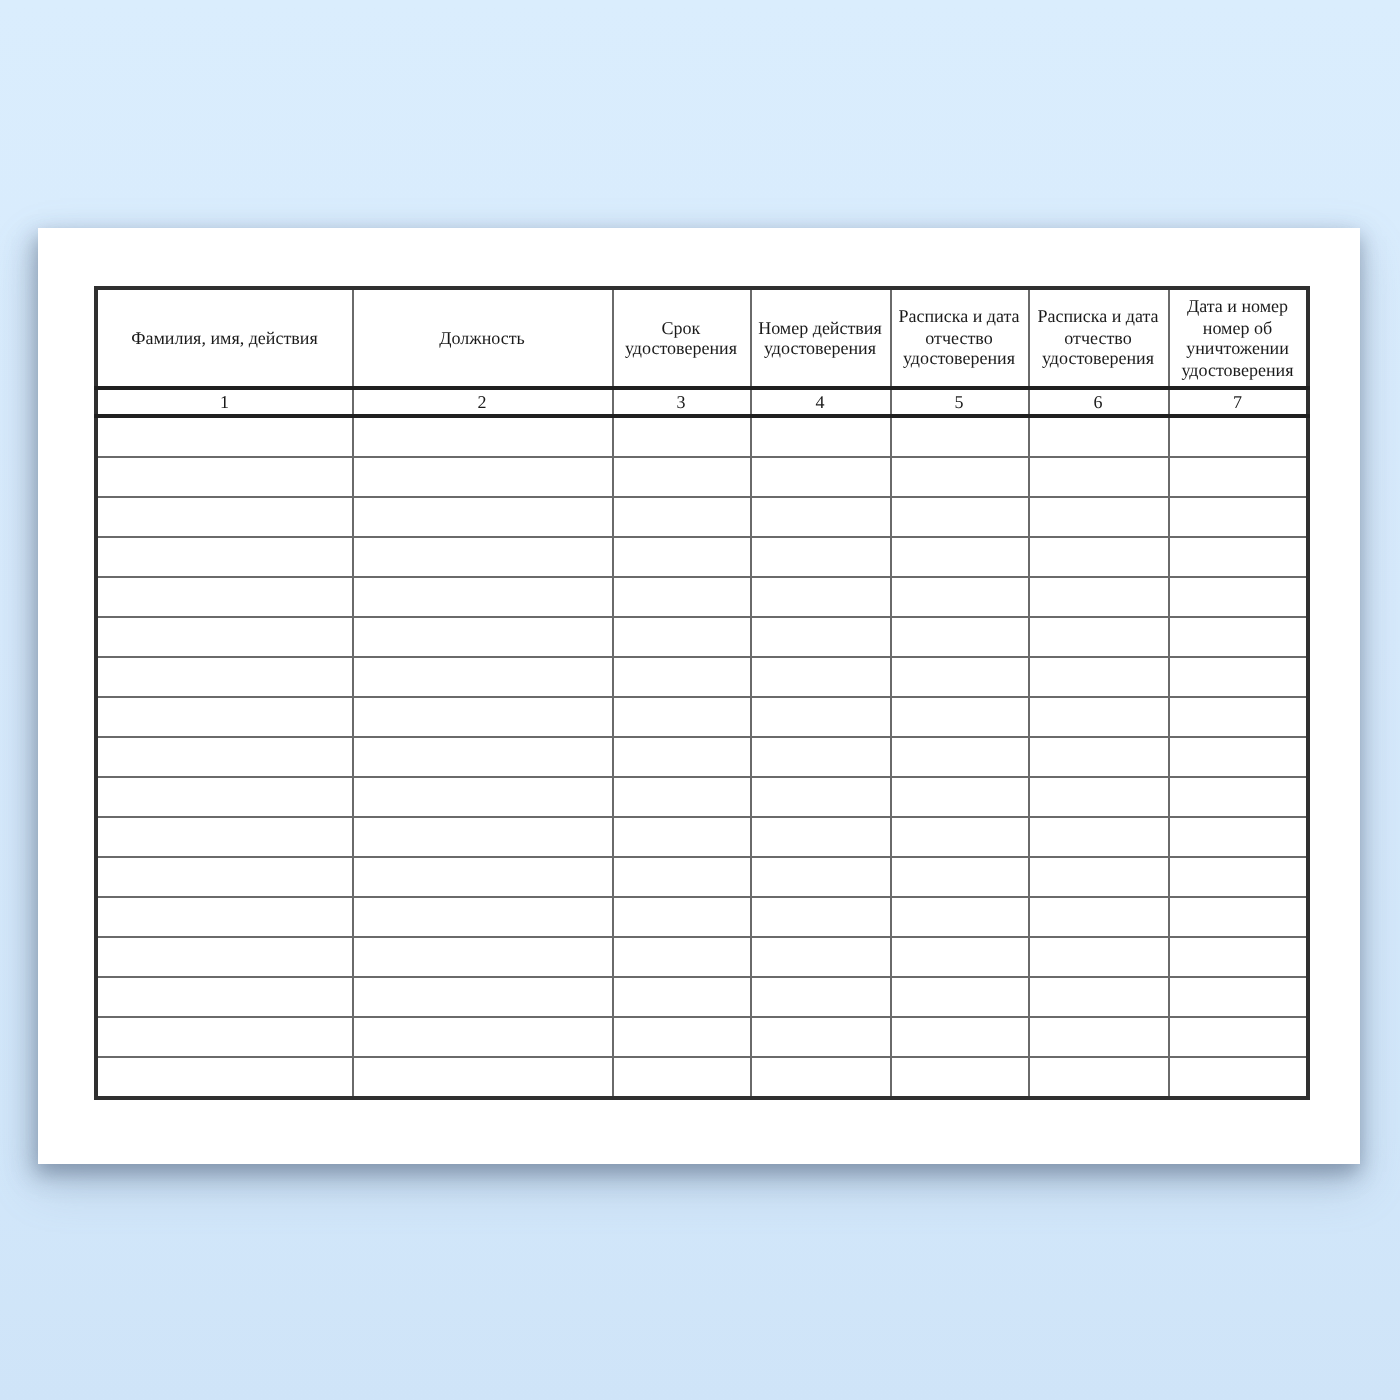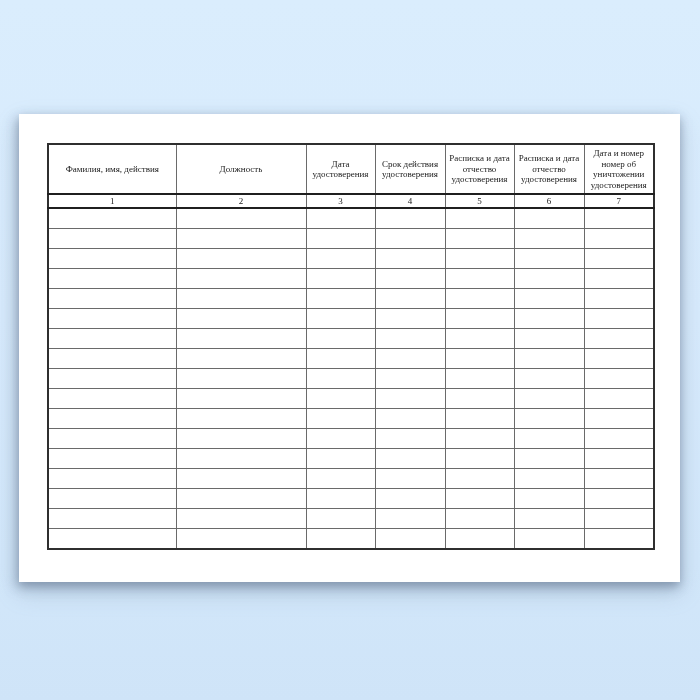--- a/index.html
+++ b/index.html
@@ -74,22 +74,22 @@
         <col style="width:69px">
         <col style="width:70px">
         <col style="width:69px">
         <col style="width:70px">
         <col style="width:70px">
       </colgroup>
       <thead>
         <tr>
           <th>Фамилия, имя, действия</th>
           <th>Должность</th>
-          <th>Дата удостоверения</th>
-          <th>Срок действия удостоверения</th>
+          <th>Срок удостоверения</th>
+          <th>Номер действия удостоверения</th>
           <th>Расписка и дата отчество удостоверения</th>
           <th>Расписка и дата отчество удостоверения</th>
           <th>Дата и номер номер об уничтожении удостоверения</th>
         </tr>
         <tr class="number-row">
           <td>1</td>
           <td>2</td>
           <td>3</td>
           <td>4</td>
           <td>5</td>

